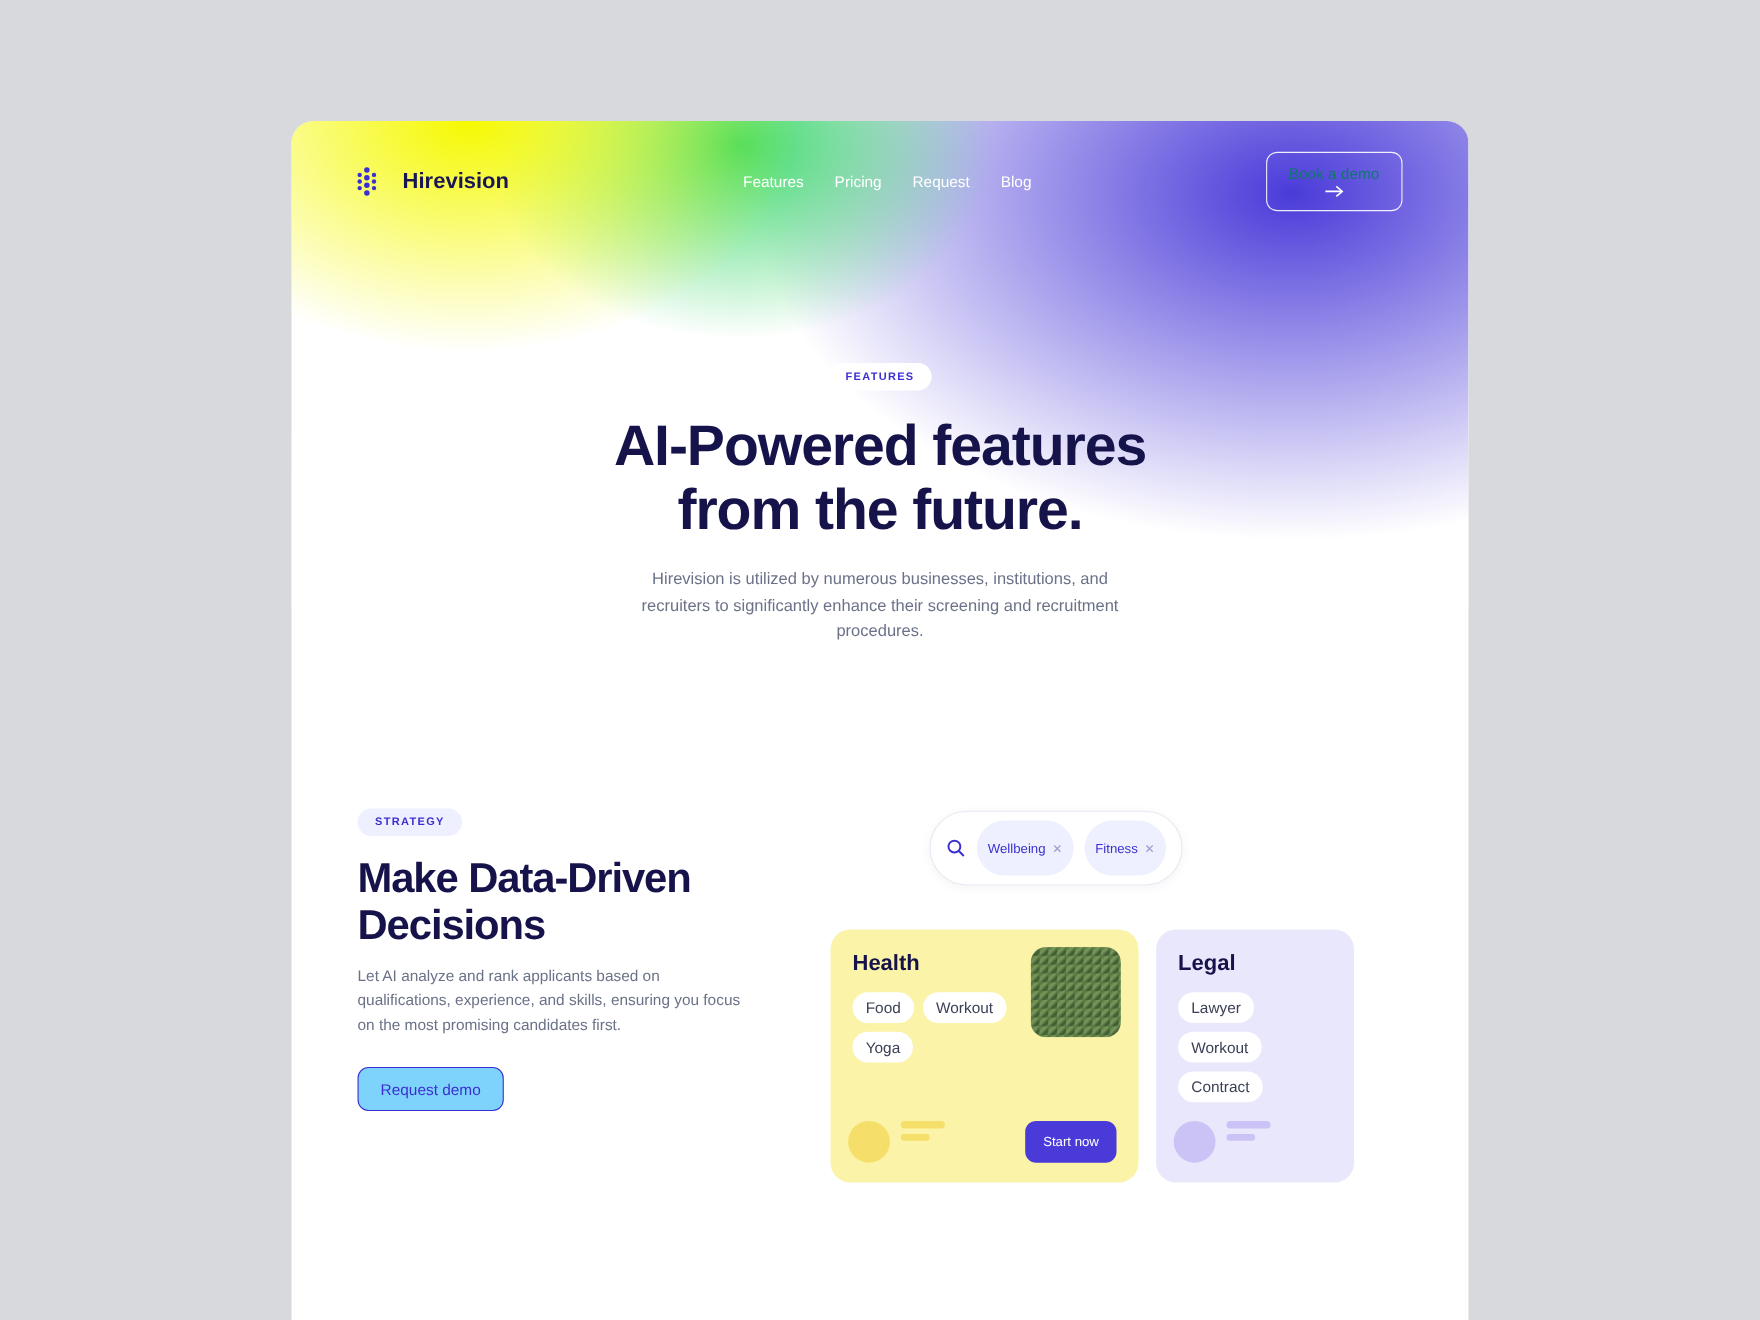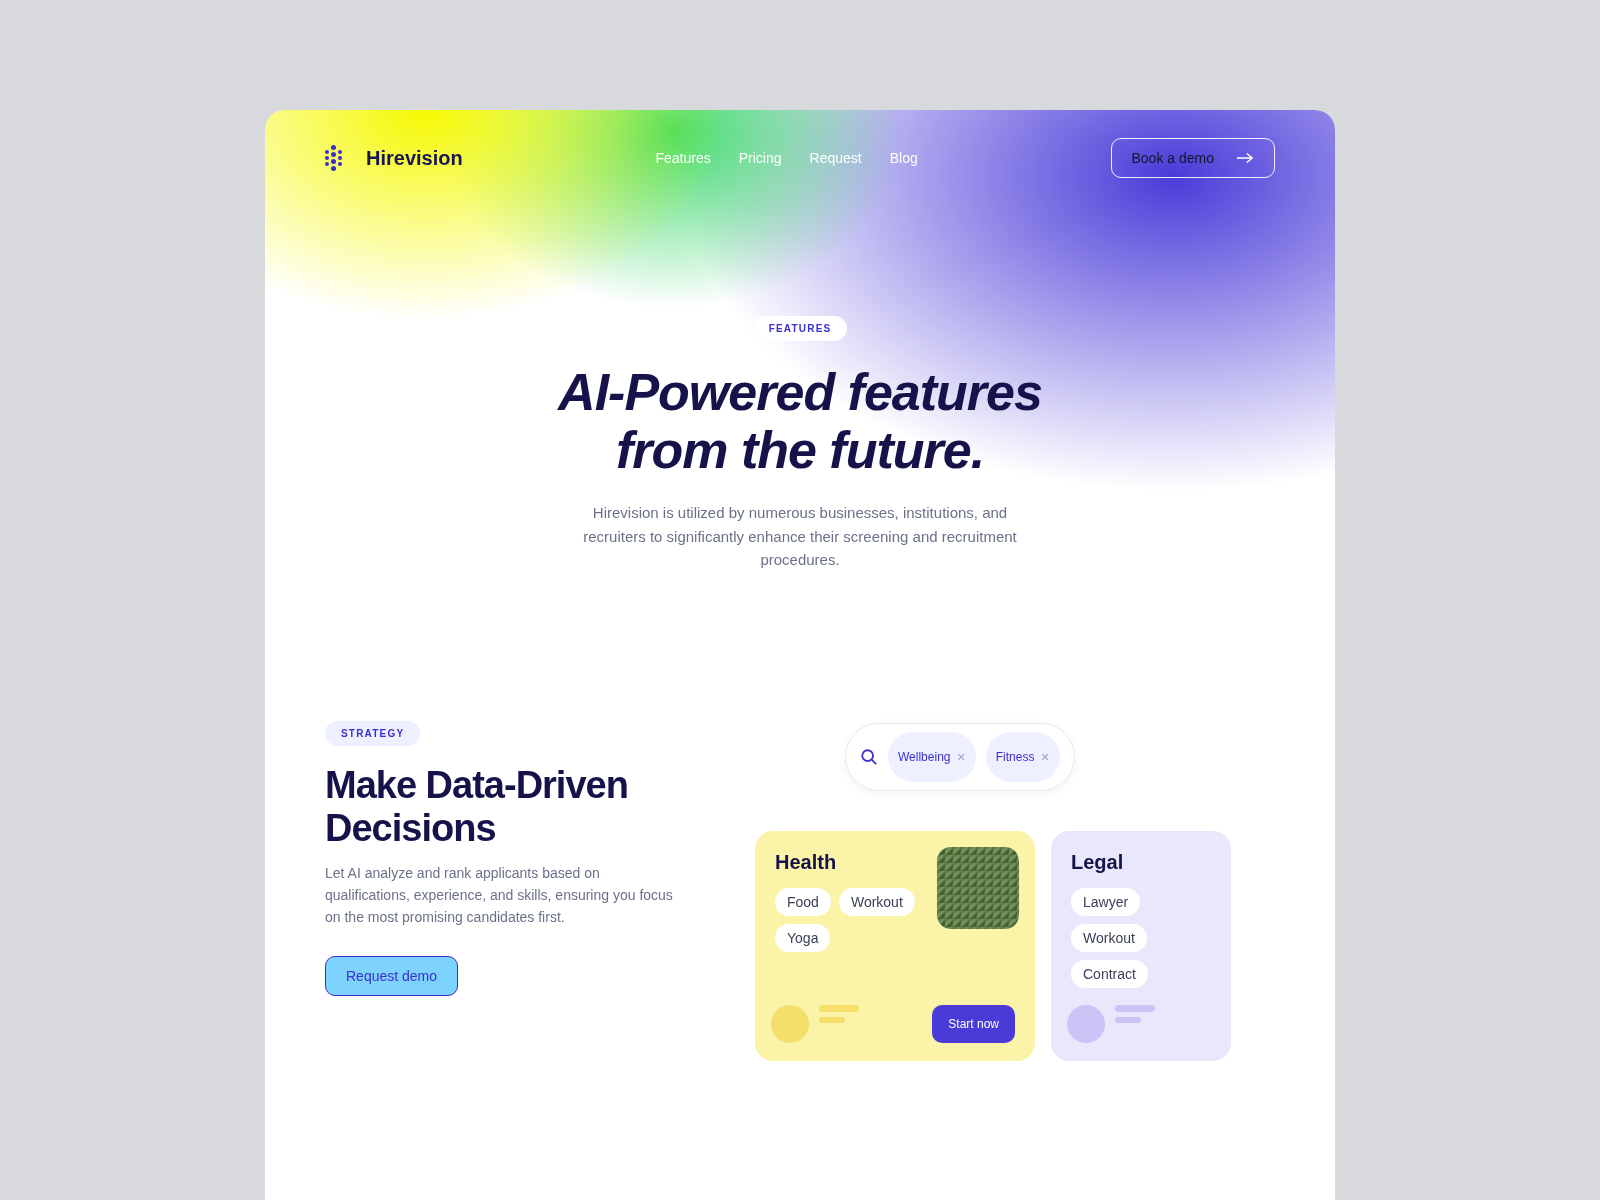--- a/index.html
+++ b/index.html
@@ -60,28 +60,29 @@
 }
 .nav a {
   color: #fff;
   font-size: 14px;
   text-decoration: none;
   cursor: pointer;
 }
 .cta-btn {
   border: 1.5px solid rgba(255,255,255,0.9);
   background: transparent;
-  color: #0f172a;
+  color: #0f766e;
   padding: 11px 20px;
   border-radius: 10px;
   font-size: 14px;
   display: flex;
   align-items: center;
-  gap: 22px;
+  gap: 2px;
   cursor: pointer;
+  flex-direction: column;
 }
 .arrow-icon { width: 18px; height: 12px; }
 
 
 .hero {
   text-align: center;
   padding: 110px 60px 0;
 }
 .pill {
   display: inline-block;
@@ -93,21 +94,20 @@
   padding: 7px 16px;
   border-radius: 999px;
 }
 .hero h1 {
   font-size: 52px;
   font-weight: 600;
   color: #16134a;
   line-height: 1.12;
   margin-top: 22px;
   letter-spacing: -1px;
-  font-style: italic;
 }
 .hero p {
   color: #6b7288;
   font-size: 15px;
   line-height: 1.55;
   max-width: 460px;
   margin: 22px auto 0;
 }
 
 

